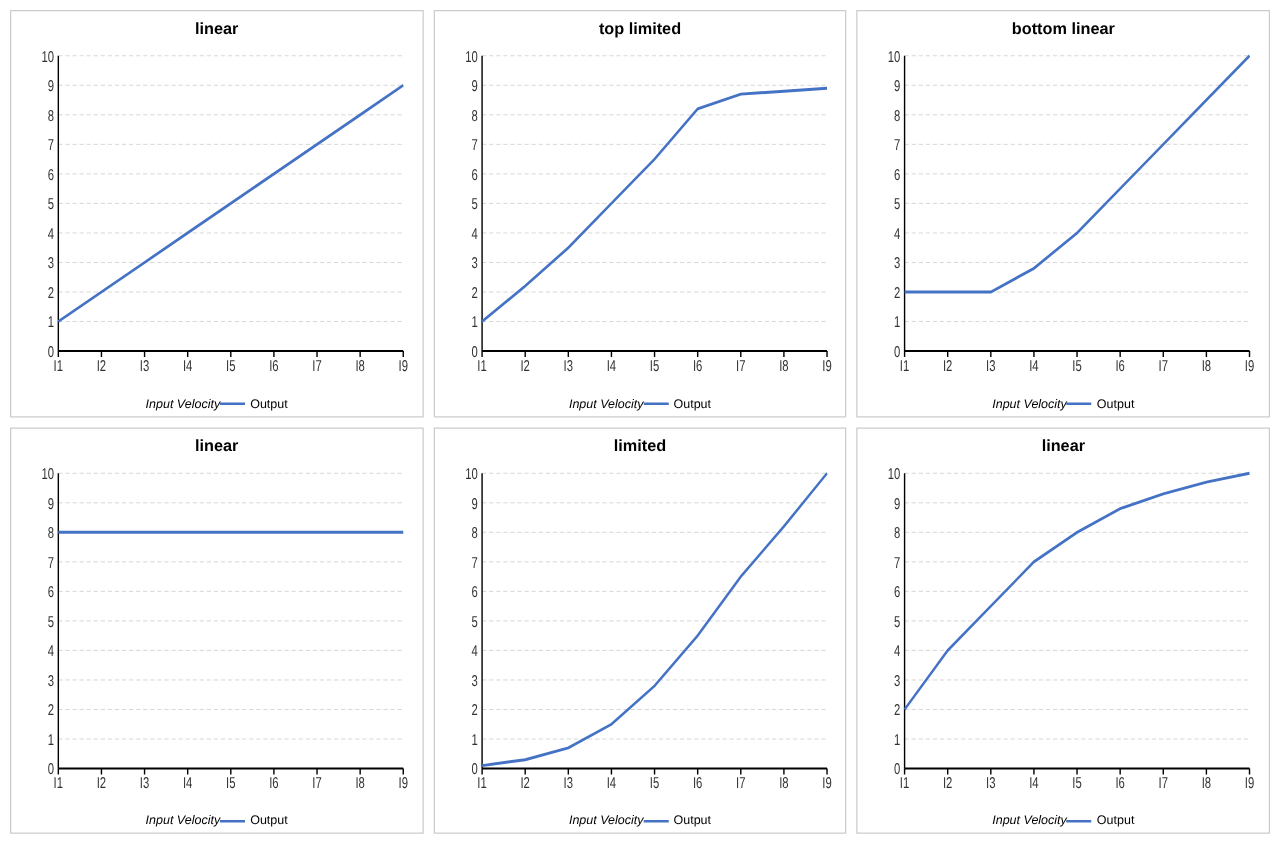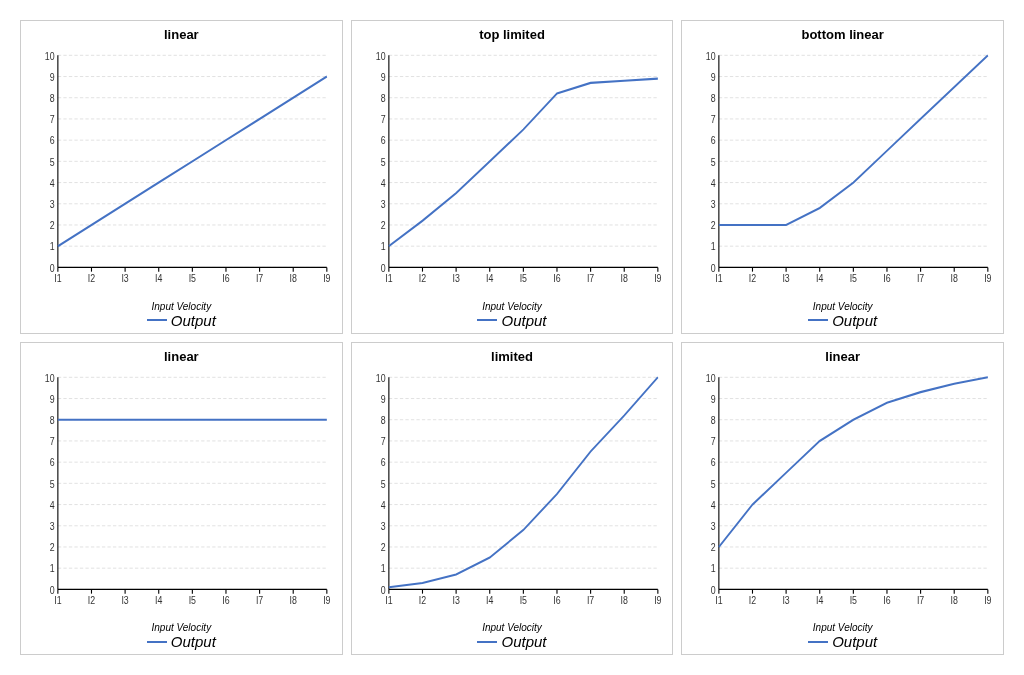--- a/index.html
+++ b/index.html
@@ -9,21 +9,21 @@
       width: 1024px;
       height: 675px;
       overflow: hidden;
     }
     .grid {
       display: grid;
       grid-template-columns: repeat(3, 1fr);
       grid-template-rows: repeat(2, 1fr);
       width: 1024px;
       height: 675px;
-      padding: 20px;
+      padding: 8px;
       gap: 8px;
     }
     .chart-box {
       border: 1px solid #ccc;
       background: #fff;
       display: flex;
       flex-direction: column;
       align-items: center;
       padding: 6px 6px 4px 6px;
       position: relative;
@@ -38,36 +38,35 @@
       flex: 1;
       width: 100%;
       position: relative;
     }
     svg {
       width: 100%;
       height: 100%;
     }
     .chart-footer {
       display: flex;
-      flex-direction: column;
+      flex-direction: row;
       align-items: center;
       margin-top: 2px;
     }
     .x-label {
       font-size: 10px;
       color: #000;
       font-style: italic;
     }
     .legend {
       display: flex;
       align-items: center;
       gap: 4px;
-      font-size: 15px;
+      font-size: 10px;
       color: #000;
-      font-style: italic;
     }
     .legend-line {
       width: 20px;
       height: 2px;
       background: #4472c4;
     }
     .grid-line {
       stroke: #d0d0d0;
       stroke-width: 0.5;
       stroke-dasharray: 3,2;

